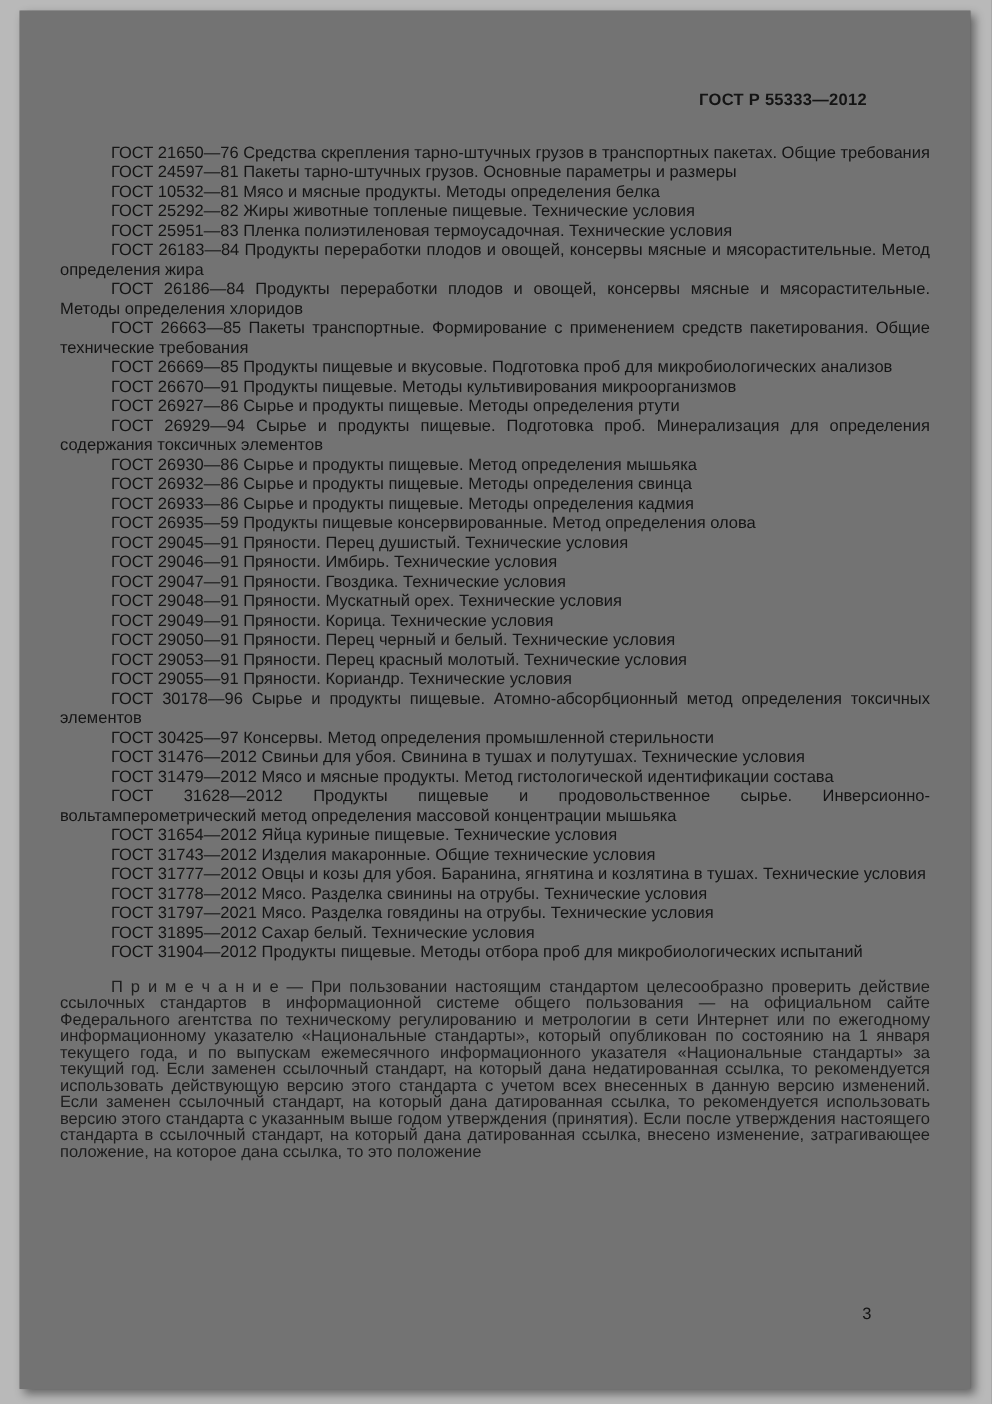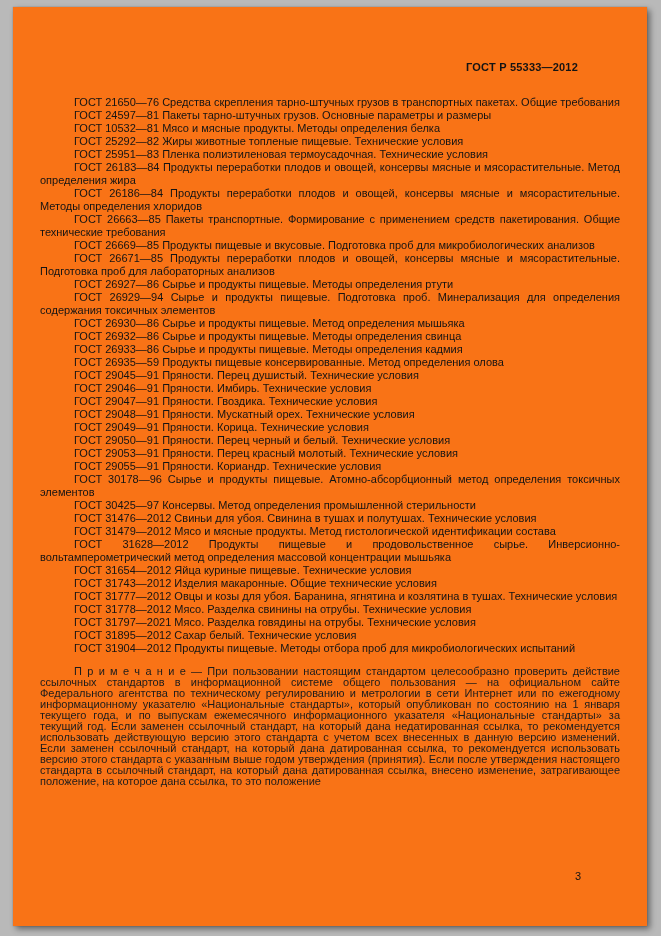--- a/index.html
+++ b/index.html
@@ -11,21 +11,21 @@
     background: #b9b9b9;
     font-family: "Liberation Sans", sans-serif;
     color: #141414;
   }
   .page {
     position: absolute;
     left: 13px;
     top: 7px;
     width: 634px;
     height: 919px;
-    background: #f97316;
+    background: #737373;
     box-shadow: 3px 3px 6px rgba(0,0,0,0.45), 0 0 1px rgba(0,0,0,0.3);
     padding: 54px 27px 0 27px;
     overflow: hidden;
   }
   .doc-header {
     text-align: right;
     padding-right: 42px;
     font-weight: bold;
     font-size: 11px;
     letter-spacing: 0.2px;
@@ -64,21 +64,21 @@
   <div class="standards">
       <p class="entry">ГОСТ 21650—76 Средства скрепления тарно-штучных грузов в транспортных пакетах. Общие требования</p>
       <p class="entry">ГОСТ 24597—81 Пакеты тарно-штучных грузов. Основные параметры и размеры</p>
       <p class="entry">ГОСТ 10532—81 Мясо и мясные продукты. Методы определения белка</p>
       <p class="entry">ГОСТ 25292—82 Жиры животные топленые пищевые. Технические условия</p>
       <p class="entry">ГОСТ 25951—83 Пленка полиэтиленовая термоусадочная. Технические условия</p>
       <p class="entry">ГОСТ 26183—84 Продукты переработки плодов и овощей, консервы мясные и мясорастительные. Метод определения жира</p>
       <p class="entry">ГОСТ 26186—84 Продукты переработки плодов и овощей, консервы мясные и мясорастительные. Методы определения хлоридов</p>
       <p class="entry">ГОСТ 26663—85 Пакеты транспортные. Формирование с применением средств пакетирования. Общие технические требования</p>
       <p class="entry">ГОСТ 26669—85 Продукты пищевые и вкусовые. Подготовка проб для микробиологических анализов</p>
-      <p class="entry">ГОСТ 26671—85 Продукты переработки плодов и овощей, консервы мясные и мясорастительные. Подготовка проб для лабораторных анализов</p>
+      <p class="entry">ГОСТ 26670—91 Продукты пищевые. Методы культивирования микроорганизмов</p>
       <p class="entry">ГОСТ 26927—86 Сырье и продукты пищевые. Методы определения ртути</p>
       <p class="entry">ГОСТ 26929—94 Сырье и продукты пищевые. Подготовка проб. Минерализация для определения содержания токсичных элементов</p>
       <p class="entry">ГОСТ 26930—86 Сырье и продукты пищевые. Метод определения мышьяка</p>
       <p class="entry">ГОСТ 26932—86 Сырье и продукты пищевые. Методы определения свинца</p>
       <p class="entry">ГОСТ 26933—86 Сырье и продукты пищевые. Методы определения кадмия</p>
       <p class="entry">ГОСТ 26935—59 Продукты пищевые консервированные. Метод определения олова</p>
       <p class="entry">ГОСТ 29045—91 Пряности. Перец душистый. Технические условия</p>
       <p class="entry">ГОСТ 29046—91 Пряности. Имбирь. Технические условия</p>
       <p class="entry">ГОСТ 29047—91 Пряности. Гвоздика. Технические условия</p>
       <p class="entry">ГОСТ 29048—91 Пряности. Мускатный орех. Технические условия</p>

